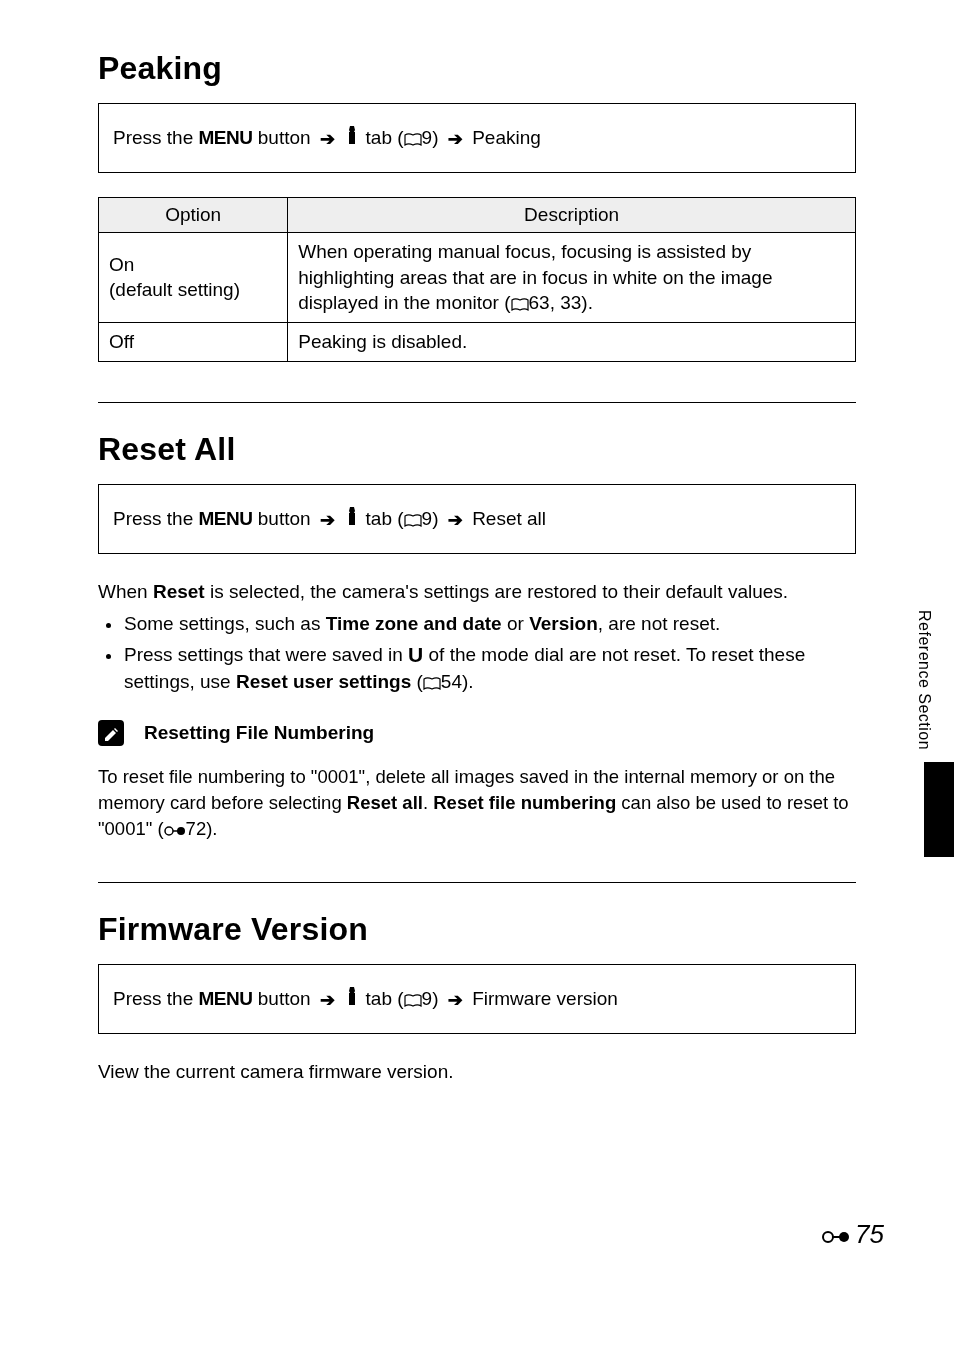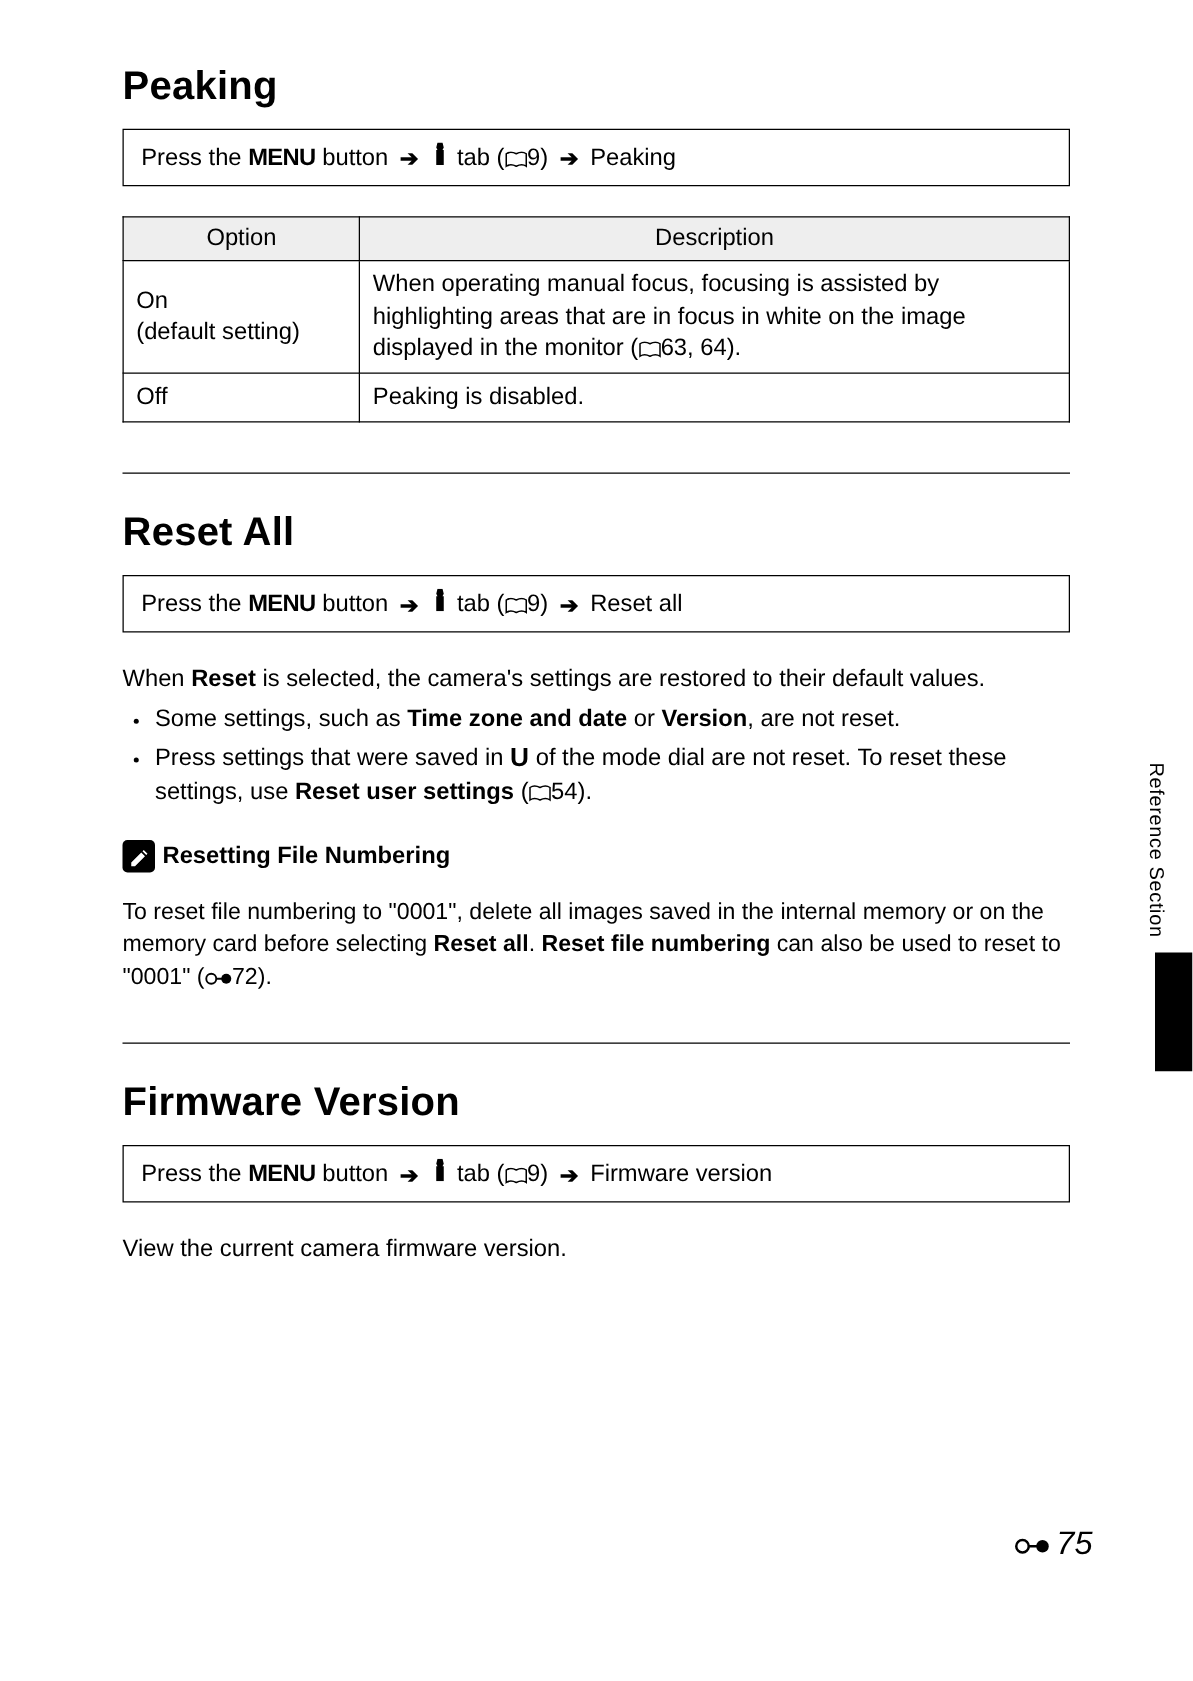--- a/index.html
+++ b/index.html
@@ -17,21 +17,21 @@
     min-height: 1280px;
   }
   h1.section-title {
     font-size: 32px;
     font-weight: 700;
     margin: 0 0 16px 0;
     letter-spacing: 0.2px;
   }
   .instruction-box {
     border: 1px solid #000;
-    padding: 10px 14px;
+    padding: 22px 14px;
     font-size: 19px;
     margin-bottom: 24px;
   }
   .instruction-box .arrow {
     font-weight: 700;
     padding: 0 4px;
     font-size: 18px;
     vertical-align: middle;
   }
   .glyph {
@@ -79,21 +79,21 @@
     margin-bottom: 2px;
     list-style-type: disc;
     padding-left: 2px;
   }
   ul.bullets li::marker {
     font-size: 16px;
   }
   .note-title-row {
     display: flex;
     align-items: center;
-    gap: 6px;
+    gap: 20px;
     margin-top: 10px;
     margin-bottom: 6px;
   }
   .note-icon-box {
     width: 26px;
     height: 26px;
     border-radius: 4px;
     background: #000;
     display: flex;
     align-items: center;
@@ -124,21 +124,21 @@
   }
   .black-tab {
     background: #000;
     width: 30px;
     height: 95px;
     margin-left: auto;
   }
 
   .page-number {
     position: absolute;
-    right: 80px;
+    right: 70px;
     bottom: 30px;
     font-size: 26px;
     font-style: italic;
     font-weight: 400;
     display: flex;
     align-items: center;
     gap: 4px;
   }
   .page-number .pn {
     font-size: 26px;
@@ -182,21 +182,21 @@
       <th>Description</th>
     </tr>
     <tr>
       <td>
         <span>On</span><br>
         <span>(default setting)</span>
       </td>
       <td>
         <span>When operating manual focus, focusing is assisted by highlighting areas that are in focus in white on the image displayed in the monitor (</span><span class="key-icon"><svg width="18" height="14" viewBox="0 0 18 14">
                 <path d="M1 2c3-2 6-1 8 0 2-1 5-2 8 0v10c-3-2-6-1-8 0-2-1-5-2-8 0z" fill="none" stroke="#000" stroke-width="1.2"></path>
-              </svg></span><span>63, 64).</span>
+              </svg></span><span>63, 33).</span>
       </td>
     </tr>
     <tr>
       <td>Off</td>
       <td>Peaking is disabled.</td>
     </tr>
   </tbody>
     </table>
 
   <hr class="divider">

